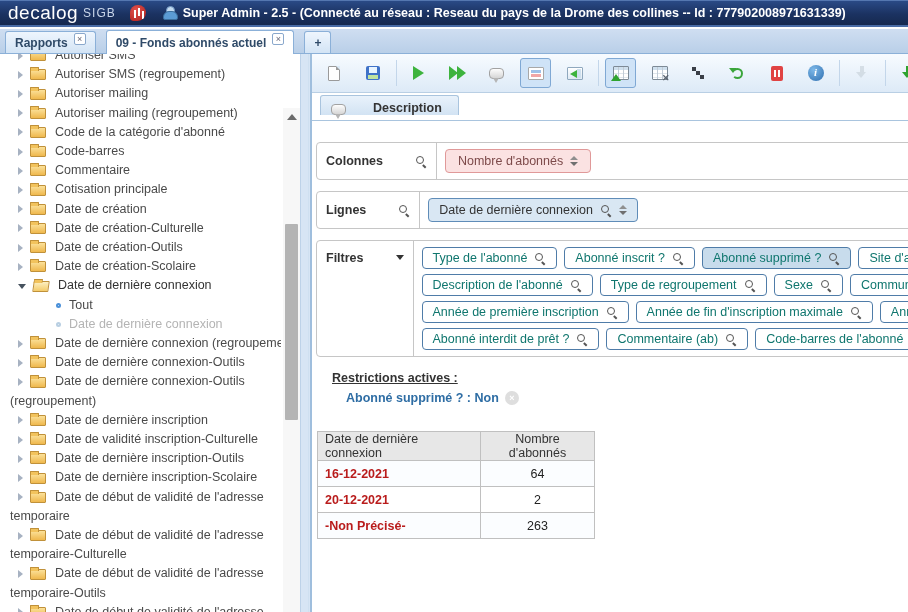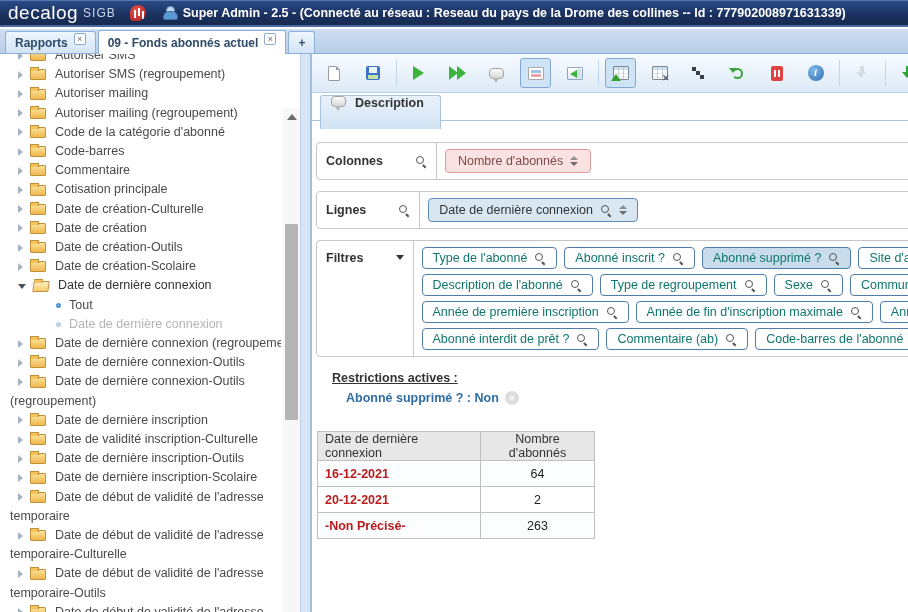--- a/index.html
+++ b/index.html
@@ -22,21 +22,21 @@
   .user-icon::before { content:""; position:absolute; left:4px; top:0; width:7px; height:7px;
     border-radius:50%; background:#c3daf0; border:1px solid #6f96c2; }
   .user-icon::after { content:""; position:absolute; left:1px; bottom:0; width:13px; height:7px;
     border-radius:6px 6px 2px 2px; background:#5b9bd5; border:1px solid #3c6f9e; }
   .hdr-title { font-size:12.5px; font-weight:bold; white-space:nowrap; }
 
   
   .tabbar { position:absolute; left:0; top:29px; width:908px; height:25px;
     background:linear-gradient(#cfdef1,#b9cfe8); border-bottom:1px solid #8bb0d8;
     display:flex; align-items:flex-end; padding-left:5px; }
-  .tab { display:inline-flex; align-items:center; height:22px; margin-right:2px; padding:0 9px;
+  .tab { display:inline-flex; align-items:center; height:22px; margin-right:10px; padding:0 9px;
     border:1px solid #8bb0d8; border-bottom:none; border-radius:3px 3px 0 0;
     background:linear-gradient(#eef5fd,#d3e4f5); font-size:12px; font-weight:bold; color:#2f4a68;
     position:relative; z-index:1; }
   .tab.active { background:#fff; margin-bottom:-1px; height:24px; z-index:2; }
   .tab-close { width:12px; height:12px; margin-left:6px; margin-top:-8px;
     border:1px solid #8aa8cc; border-radius:2px; background:#fff; color:#667;
     font-size:9px; line-height:10px; text-align:center; font-weight:normal; }
   .tab.plus { padding:0 9px; font-weight:bold; }
 
   
@@ -129,21 +129,21 @@
     color:#fff; font:italic bold 11px "Liberation Serif", serif; }
   .ic-down { width:15px; height:15px; position:relative; }
   .ic-down::before { content:""; position:absolute; left:5.5px; top:0; width:4px; height:6px; }
   .ic-down::after { content:""; position:absolute; left:2px; top:6px;
     border-top:6px solid; border-left:5.5px solid transparent; border-right:5.5px solid transparent; }
   .ic-down.gray::before { background:#b9c4cc; } .ic-down.gray::after { border-top-color:#b9c4cc; }
   .ic-down.green::before { background:#2fa32f; } .ic-down.green::after { border-top-color:#2fa32f; }
 
   
   .descrow { height:28px; border-bottom:1px solid #a9c4de; position:relative; background:#fff; }
-  .desctab { position:absolute; left:8px; top:2px; height:34px; display:inline-flex; align-items:flex-start; gap:9px;
+  .desctab { position:absolute; left:8px; top:2px; height:20px; display:inline-flex; align-items:flex-end; gap:27px;
     padding:0 16px 0 10px; background:linear-gradient(#e9f2fb,#d2e3f3); border:1px solid #a9c4de; border-bottom:none;
     border-radius:3px 3px 0 0; font-size:12.5px; font-weight:bold; color:#333; }
 
   
   .content { padding:21px 0 0 4px; }
   .section { display:flex; width:780px; border:1px solid #c6c6c6; border-radius:4px; background:#fff; margin-bottom:11px; }
   .sec-label { flex:0 0 88px; display:flex; align-items:center; justify-content:space-between;
     padding:0 9px; border-right:1px solid #c6c6c6; font-size:12.5px; font-weight:bold; color:#333;gap:32px; }
   .section.filtres .sec-label { align-items:flex-start; padding-top:10px; }
   .sec-body { padding:6px 8px; }
@@ -299,32 +299,32 @@
         </span>
 
       </div>
 
       <div class="titem closed">
         <span class="l1">
           <span class="tri t-closed"></span>
 
           <span class="folder f-closed"></span>
 
+          <span class="tlabel">Date de création</span>
+        </span>
+
+      </div>
+
+      <div class="titem closed">
+        <span class="l1">
+          <span class="tri t-closed"></span>
+
+          <span class="folder f-closed"></span>
+
           <span class="tlabel">Date de création-Culturelle</span>
-        </span>
-
-      </div>
-
-      <div class="titem closed">
-        <span class="l1">
-          <span class="tri t-closed"></span>
-
-          <span class="folder f-closed"></span>
-
-          <span class="tlabel">Date de création</span>
         </span>
 
       </div>
 
       <div class="titem closed">
         <span class="l1">
           <span class="tri t-closed"></span>
 
           <span class="folder f-closed"></span>
 

